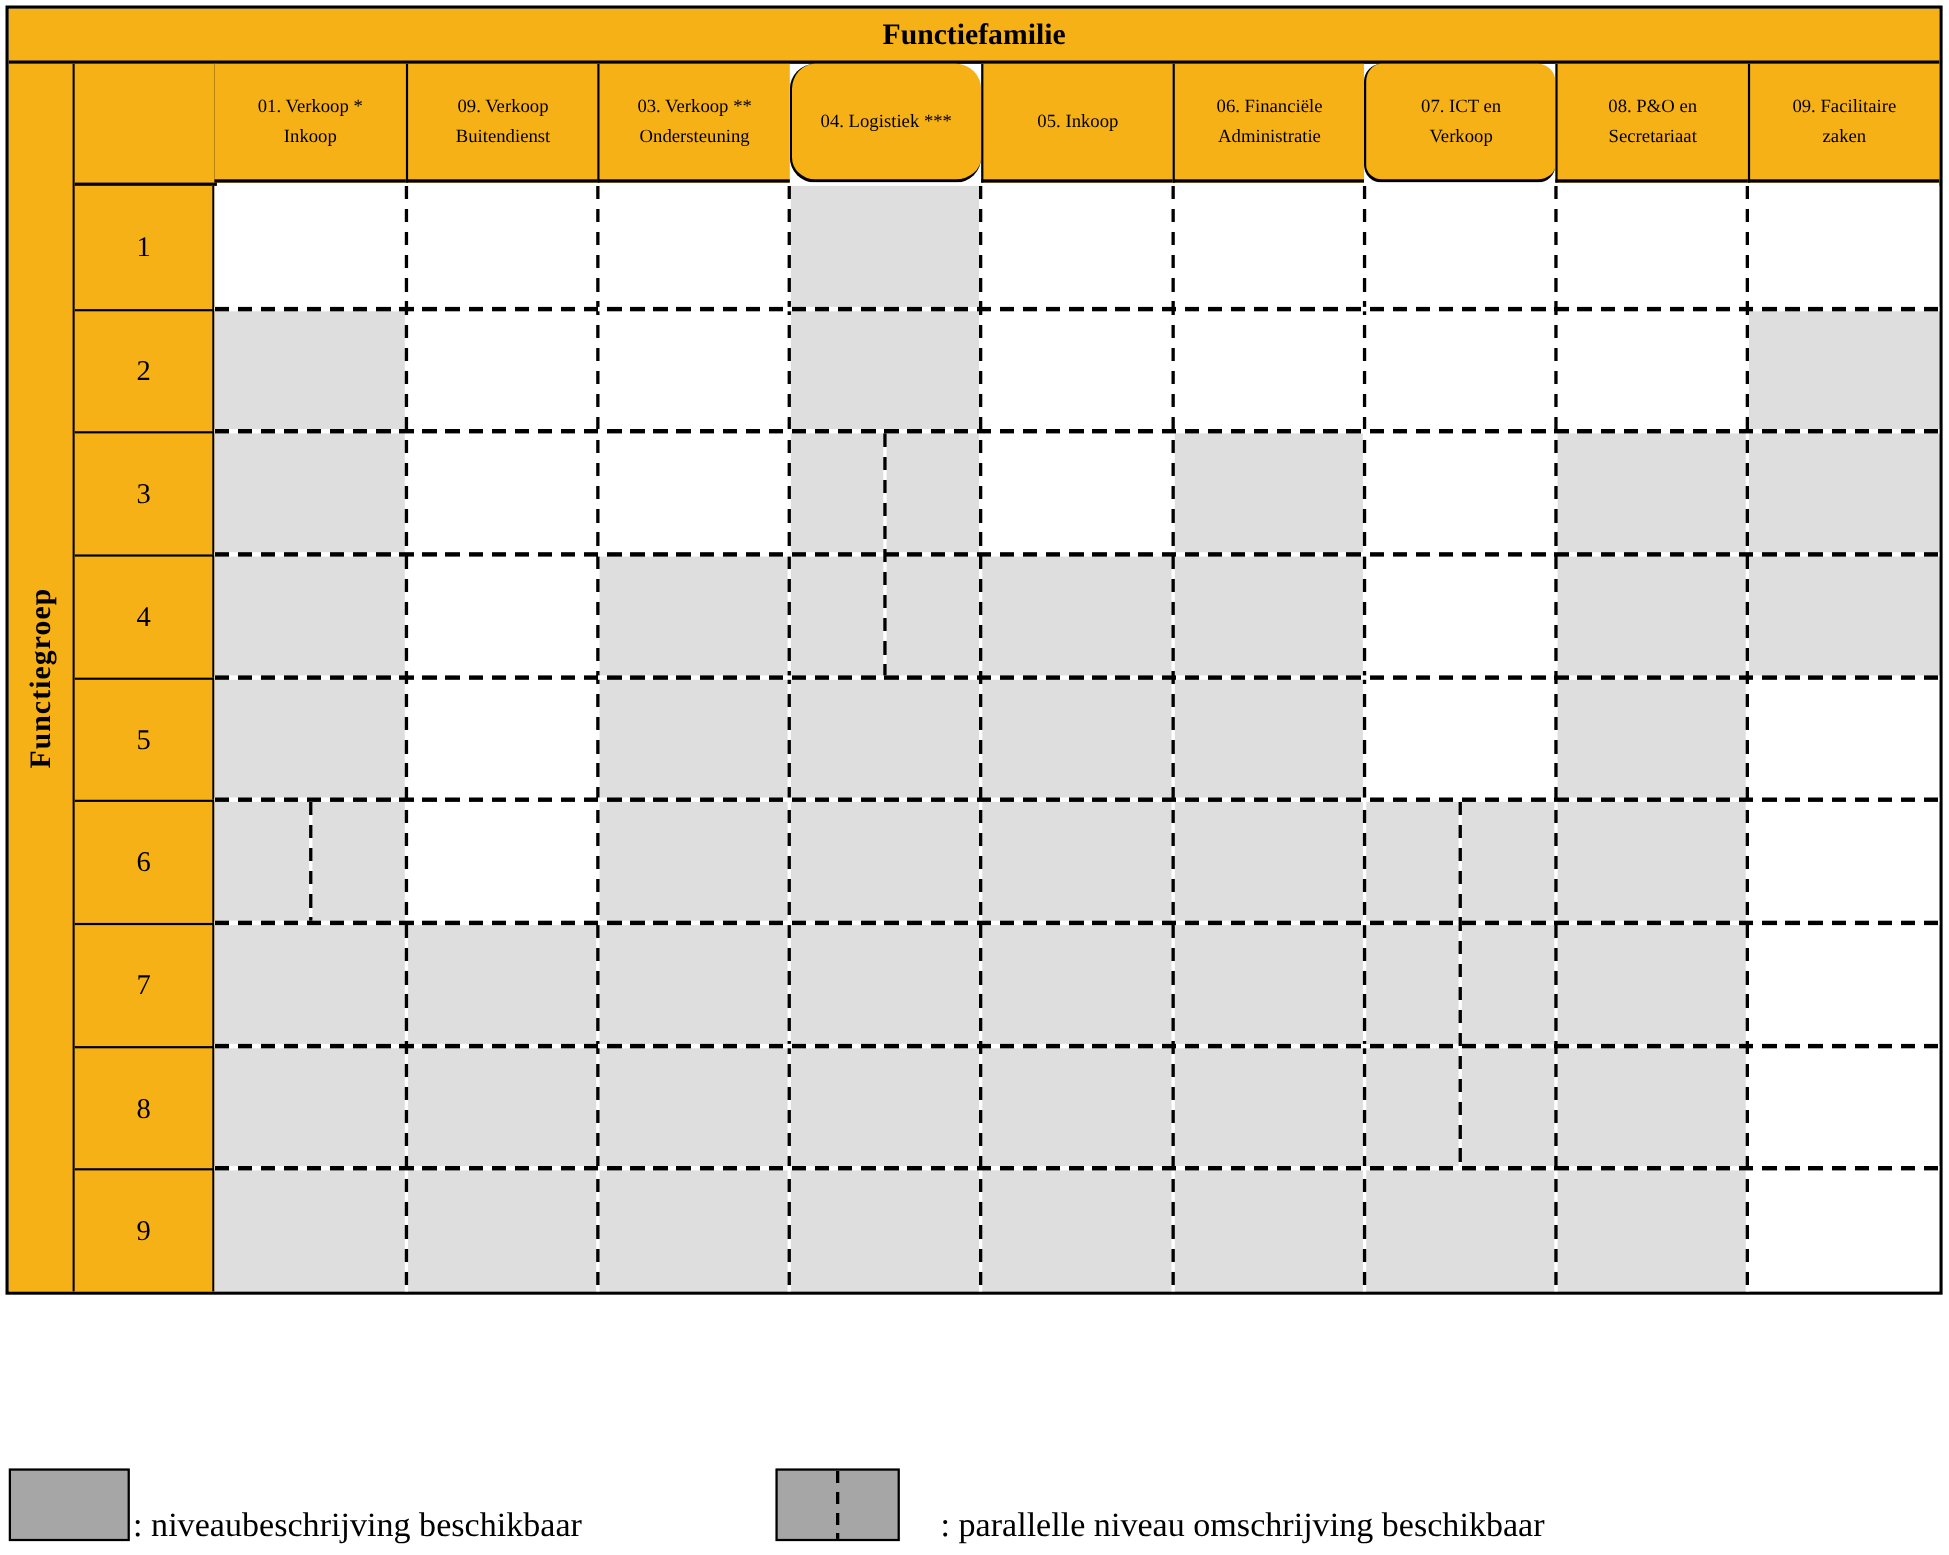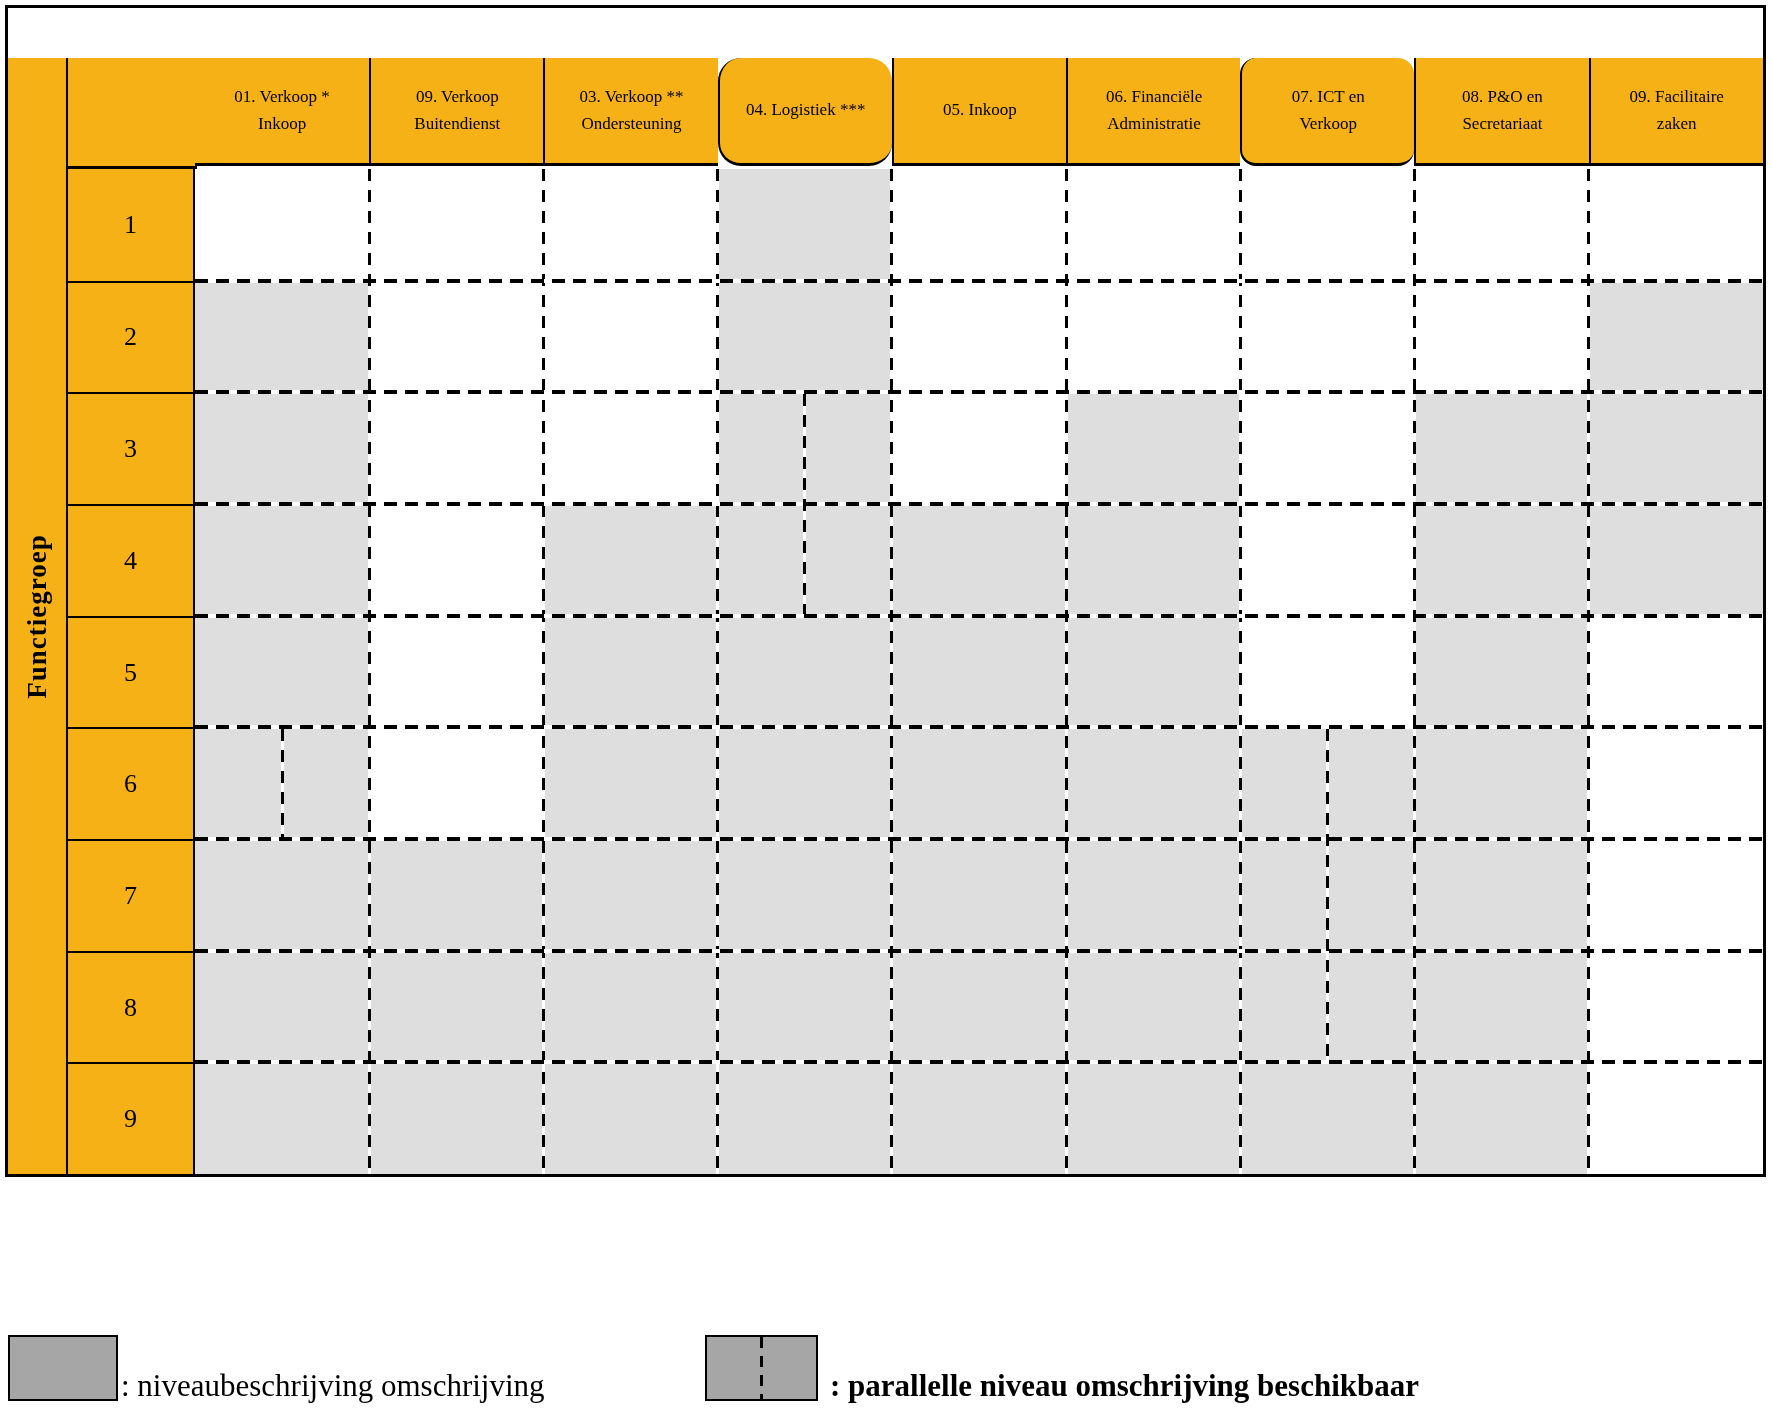--- a/index.html
+++ b/index.html
@@ -58,20 +58,23 @@
     position:absolute;left:50%;top:0;width:3px;height:100%;margin-left:-1.5px;
     background:repeating-linear-gradient(180deg,#000 0 11px,transparent 11px 19px);}
   .legend-label{position:absolute;top:1368px;font-size:31px;white-space:nowrap;}
 </style>
 </head>
 <body>
 
 <div class="canvas">
 
   <div class="matrix-table">
+    <div class="family-band" style="background: rgb(246, 177, 22);">
+      <span>Functiefamilie</span>
+    </div>
     <div class="side-band" style="background: rgb(246, 177, 22);">
       <span class="vtext">Functiegroep</span>
     </div>
     <div class="rownum-head" style="background: rgb(246, 177, 22);"></div>
     <div id="grid-root">
         <div class="col-head" style="left: 187px; width: 174.2px; background: rgb(246, 177, 22);">
           <div>01. Verkoop *</div>
           <div>Inkoop</div>
         </div>
         <div class="col-head sep" style="left: 361.2px; width: 174.2px; background: rgb(246, 177, 22);">
@@ -211,20 +214,20 @@
         <div class="hline" style="left: 187px; top: 940.69px; width: 1567.8px;"></div>
         <div class="hline" style="left: 187px; top: 1052.36px; width: 1567.8px;"></div>
         <div class="split-line" style="left: 272.6px; top: 721.35px; height: 107.67px;"></div>
         <div class="split-line" style="left: 795.2px; top: 386.34px; height: 219.34px;"></div>
         <div class="split-line" style="left: 1317.8px; top: 721.35px; height: 331.01px;"></div>
       </div>
   </div>
 
 
   <div class="legend-swatch" id="legend-swatch-0" style="left: 8px; background: rgb(166, 166, 166);"></div>
-  <div class="legend-label" style="left:121px;">: niveaubeschrijving omschrijving</div>
+  <div class="legend-label" style="left:121px;">: niveaubeschrijving beschikbaar</div>
 
   <div class="legend-swatch" id="legend-swatch-1" style="left: 705px; width: 113px; background: rgb(166, 166, 166);">
     <span class="mid-dash"></span>
   </div>
-  <div class="legend-label" style="left:830px;font-weight:bold;">: parallelle niveau omschrijving beschikbaar</div>
+  <div class="legend-label" style="left:855px;">: parallelle niveau omschrijving beschikbaar</div>
 
 </div>
 
 </body></html>

